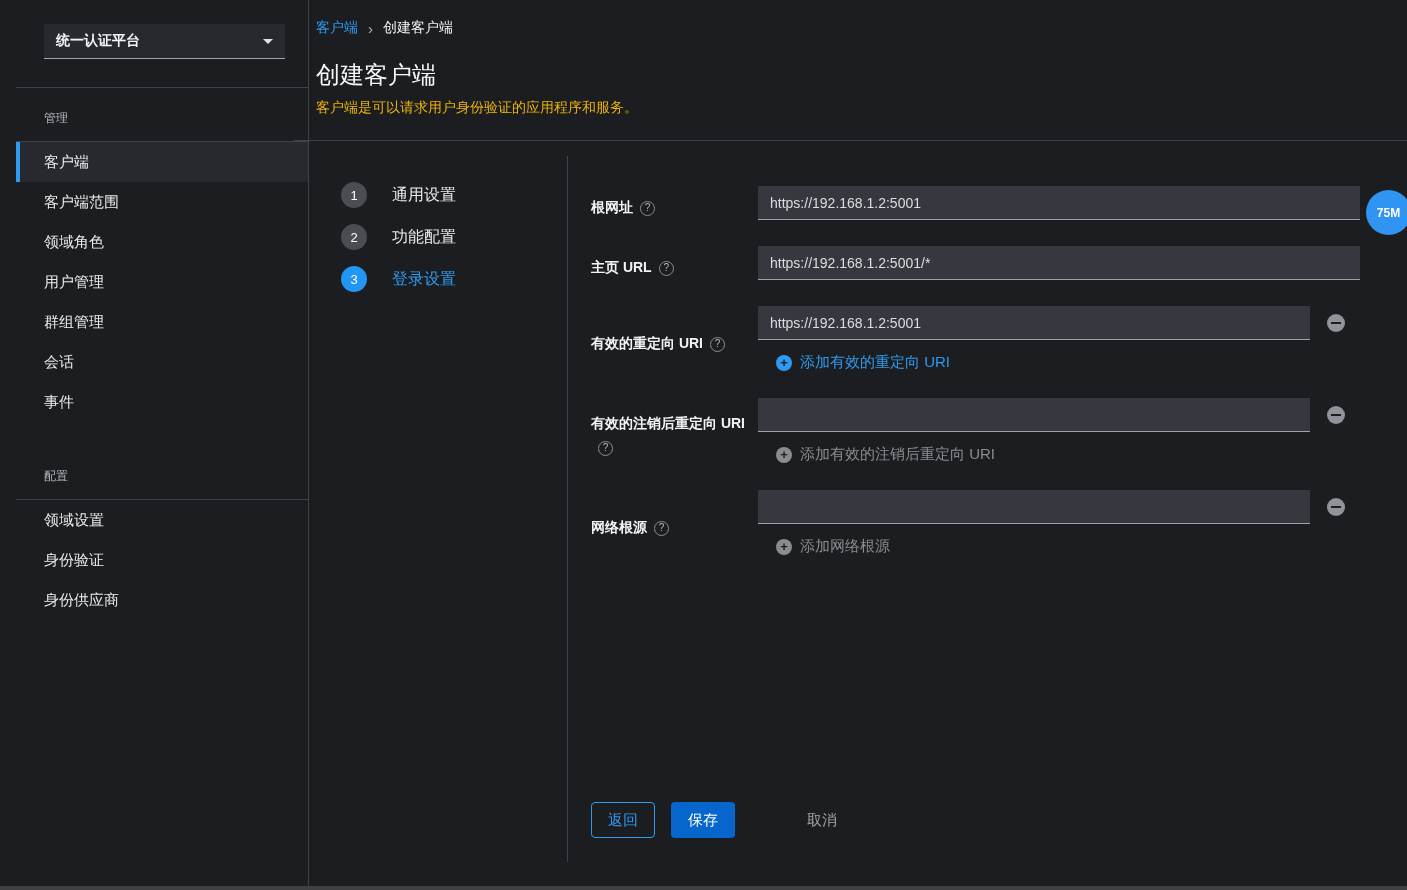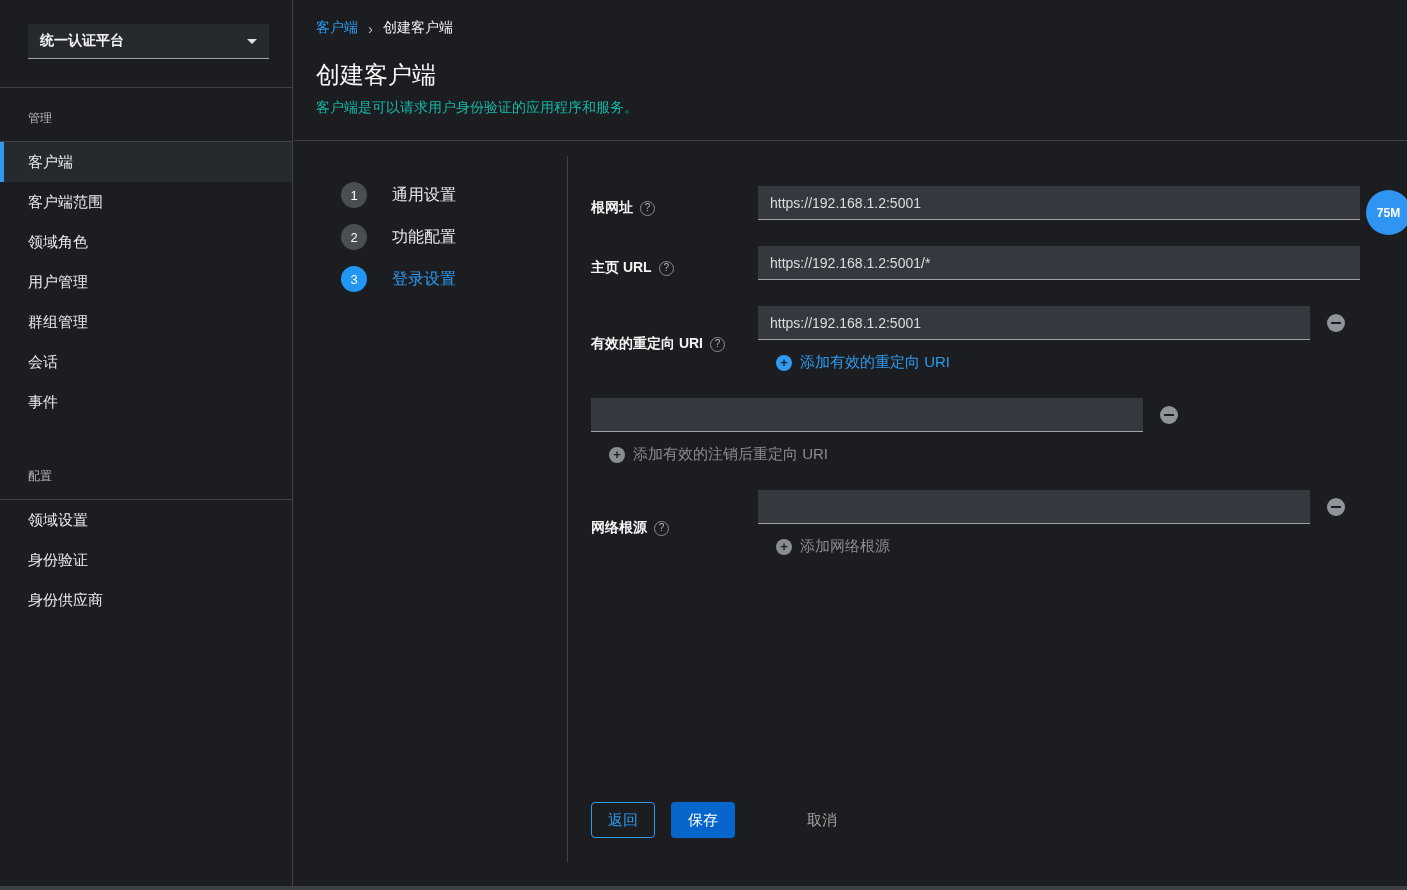--- a/index.html
+++ b/index.html
@@ -5,21 +5,21 @@
   * { margin:0; padding:0; box-sizing:border-box; }
   html,body { width:1407px; height:890px; overflow:hidden; }
   body {
     background:#1b1d21;
     color:#e8eaed;
     font-family:"Liberation Sans", sans-serif;
     position:relative;
   }
 
   
-  .sidebar { position:absolute; left:0; top:0; width:293px; height:890px;
+  .sidebar { position:absolute; left:16px; top:0; width:293px; height:890px;
     background:#1b1d21; border-right:1px solid #3f4246; }
   .realm-select { margin:24px 24px 0 28px; width:241px; height:35px;
     background:#26292e; border-bottom:1px solid #9fa2a6;
     display:flex; align-items:center; justify-content:space-between;
     padding:0 12px 0 12px; cursor:pointer; }
   .realm-select .realm-name { font-size:14px; font-weight:700; color:#f2f3f4; }
   .caret-down { width:0; height:0; border-left:5px solid transparent;
     border-right:5px solid transparent; border-top:5px solid #e0e2e4; }
   .sidebar-divider { border-top:1px solid #3f4246; margin-top:28px; }
   .nav-section-label { padding:22px 0 14px 28px; font-size:12px; color:#b5b8bb; }
@@ -32,21 +32,21 @@
   .nav-gap { height:24px; }
 
   
   .main { position:absolute; left:294px; top:0; width:1113px; height:890px; }
   .page-header { height:141px; border-bottom:1px solid #3f4246; padding:19px 0 0 22px; }
   .breadcrumb { display:flex; align-items:center; font-size:14px; gap:10px; }
   .breadcrumb .crumb-link { color:#2e9bf0; text-decoration:none; cursor:pointer; }
   .breadcrumb .crumb-sep { color:#b5b8bb; font-size:15px; }
   .breadcrumb .crumb-current { color:#f2f3f4; }
   .page-title { margin-top:22px; font-size:24px; font-weight:500; color:#f6f7f8; }
-  .page-subtitle { margin-top:8px; font-size:14px; color:#14b8a6; }
+  .page-subtitle { margin-top:8px; font-size:14px; color:#eab308; }
 
   .content { position:absolute; top:142px; left:0; right:0; bottom:0; display:flex; }
   .content-divider { position:absolute; left:273px; top:14px; bottom:28px; width:1px;
     background:#3f4246; }
 
   
   .steps-col { width:273px; padding:40px 0 0 47px; flex:none; }
   .step { display:flex; align-items:center; margin-bottom:16px; cursor:pointer; }
   .step-circle { width:26px; height:26px; border-radius:50%; background:#4a4d52;
     color:#fff; font-size:13px; display:flex; align-items:center; justify-content:center; }
@@ -206,20 +206,23 @@
             <button class="minus-btn"></button>
           </div>
           <button class="add-link">
             <span class="plus-icon">+</span>
             <span>添加有效的重定向 URI</span>
           </button>
         </div>
       </div>
 
       <div class="form-row">
+        <div class="field-label">
+          <span>有效的注销后重定向 URI</span><span class="help-icon">?</span>
+        </div>
         <div class="field-input-col">
           <div class="input-line">
             <input class="text-input narrow" type="text" value="" style="">
             <button class="minus-btn"></button>
           </div>
           <button class="add-link disabled">
             <span class="plus-icon">+</span>
             <span>添加有效的注销后重定向 URI</span>
           </button>
         </div>

